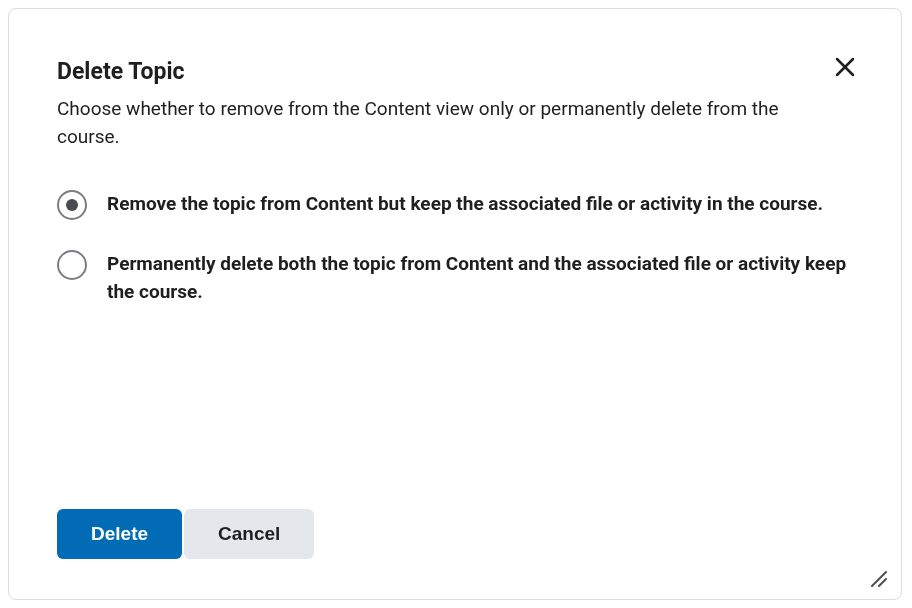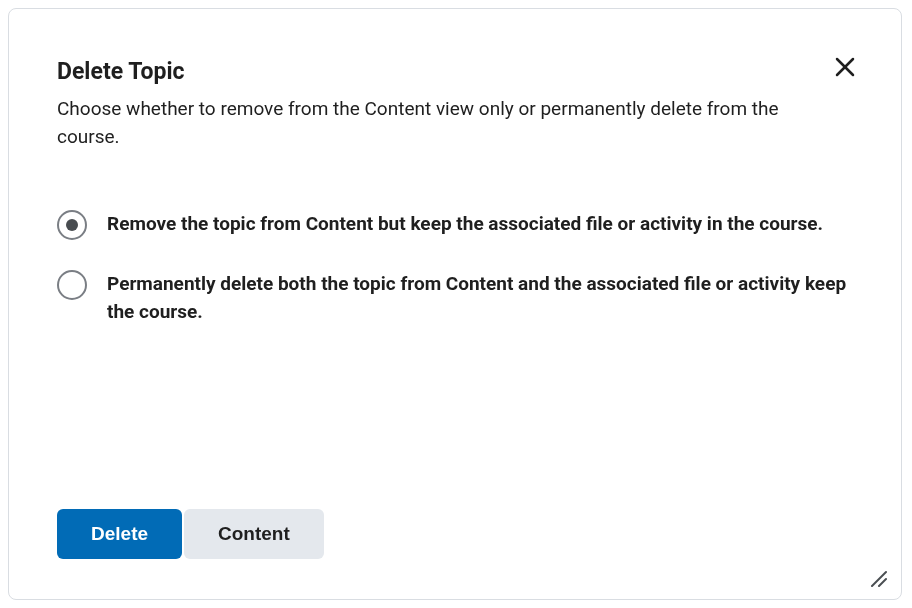--- a/index.html
+++ b/index.html
@@ -49,21 +49,21 @@
       margin-right: -4px;
     }
     .dialog-subtitle {
       font-size: 19px;
       color: #1f1f1f;
       line-height: 1.5;
       margin-top: 8px;
       max-width: 780px;
     }
     .options {
-      margin-top: 58px;
+      margin-top: 38px;
       display: flex;
       flex-direction: column;
       gap: 30px;
     }
     .option-row {
       display: flex;
       align-items: flex-start;
       gap: 20px;
       cursor: pointer;
     }
@@ -150,21 +150,21 @@
       <span class="option-label">Remove the topic from Content but keep the associated file or activity in the course.</span>
     </label>
     <label class="option-row">
       <span class="radio"></span>
       <span class="option-label">Permanently delete both the topic from Content and the associated file or activity keep the course.</span>
     </label>
   </div>
 
   <div class="dialog-footer">
     <button class="btn btn-primary">Delete</button>
-    <button class="btn btn-secondary">Content</button>
+    <button class="btn btn-secondary">Cancel</button>
   </div>
 
   <div class="resize-handle">
     <svg width="18" height="18" viewBox="0 0 18 18">
       <line x1="3" y1="17" x2="17" y2="3" stroke="#4a4e52" stroke-width="2" stroke-linecap="round"></line>
       <line x1="10" y1="17" x2="17" y2="10" stroke="#4a4e52" stroke-width="2" stroke-linecap="round"></line>
     </svg>
   </div>
 </div>
 

